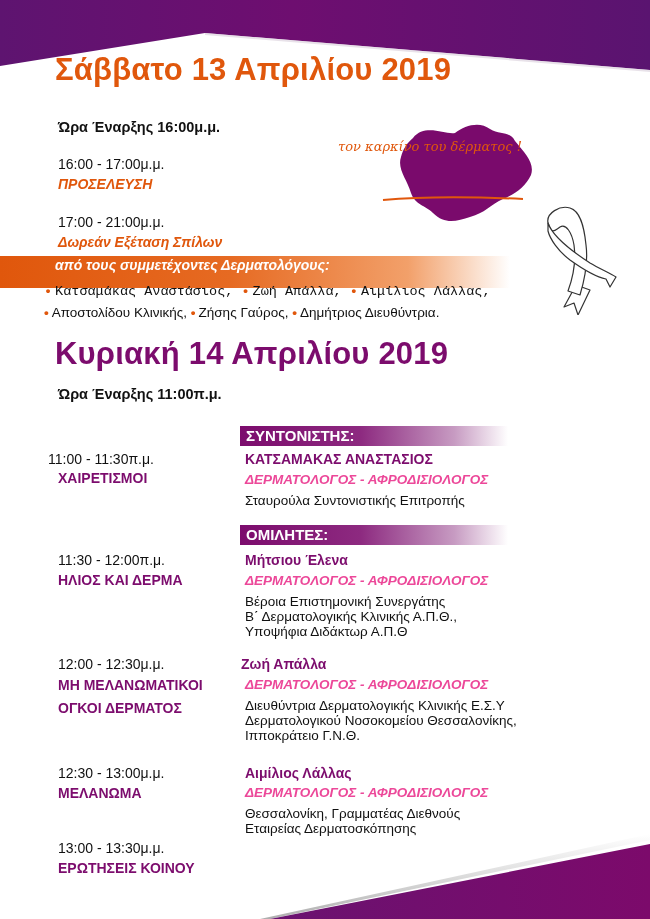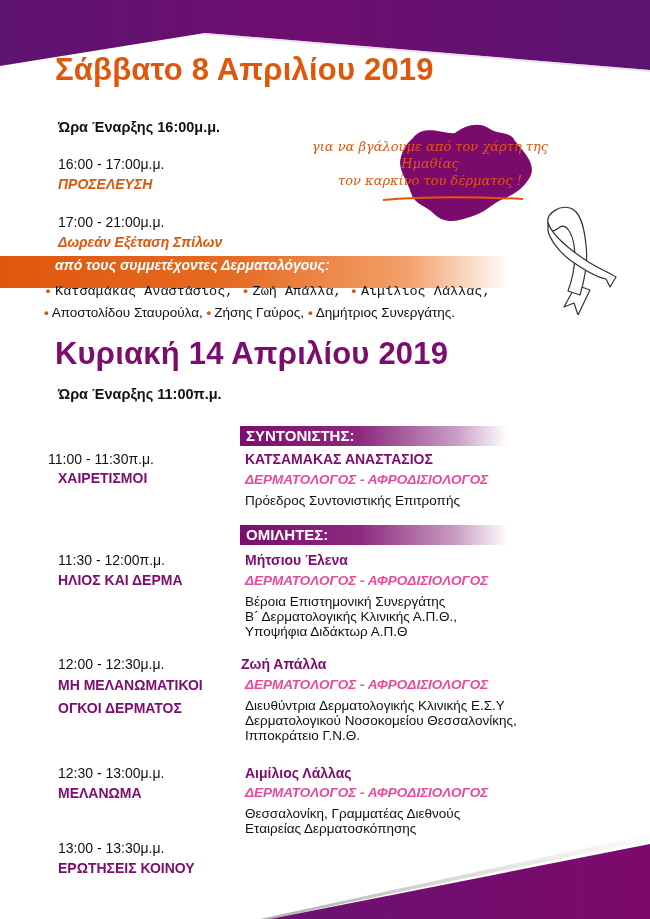--- a/index.html
+++ b/index.html
@@ -48,49 +48,48 @@
   <defs>
     <linearGradient id="sh" x1="0" x2="0" y1="0" y2="1">
       <stop offset="0" stop-color="#999" stop-opacity="0"></stop>
       <stop offset="1" stop-color="#777" stop-opacity="0.6"></stop>
     </linearGradient>
   </defs>
   <polygon points="270,89 650,10 650,4 260,89" fill="url(#sh)"></polygon>
   <polygon points="270,89 650,14 650,89" fill="url(#bg)"></polygon>
 </svg>
 
-<div class="abs title title-sat">Σάββατο 8 Απριλίου 2019</div>
+<div class="abs title title-sat">Σάββατο 13 Απριλίου 2019</div>
 <div class="abs bold14" style="left:58px;top:119px;">Ώρα Έναρξης 16:00μ.μ.</div>
 
 <div class="abs time" style="left:58px;top:156px;">16:00 - 17:00μ.μ.</div>
 <div class="abs act-or" style="left:58px;top:176px;">ΠΡΟΣΕΛΕΥΣΗ</div>
 
 <div class="abs time" style="left:58px;top:214px;">17:00 - 21:00μ.μ.</div>
 <div class="abs act-or" style="left:58px;top:234px;">Δωρεάν Εξέταση Σπίλων</div>
 
 <div class="abs orange-bar">
   <span>από τους συμμετέχοντες Δερματολόγους:</span>
 </div>
 
 <div class="abs derm-line" style="left:44px;top:284px;font-family:Liberation Mono, monospace;">
   <span class="bullet">•</span><span>Κατσαμάκας Αναστάσιος,</span>
   <span class="bullet">•</span><span>Ζωή Απάλλα,</span>
   <span class="bullet">•</span><span>Αιμίλιος Λάλλας,</span>
 </div>
 <div class="abs derm-line" style="left:44px;top:305px;">
-  <span class="bullet">•</span><span>Αποστολίδου Σταυρούλα,</span>
+  <span class="bullet">•</span><span>Αποστολίδου Κλινικής,</span>
   <span class="bullet">•</span><span>Ζήσης Γαύρος,</span>
-  <span class="bullet">•</span><span>Δημήτριος Συνεργάτης.</span>
+  <span class="bullet">•</span><span>Δημήτριος Διευθύντρια.</span>
 </div>
 
 <svg class="abs" style="left:385px;top:113px;" width="160" height="120" viewBox="0 0 160 120">
   <path d="M28,25 C40,10 60,22 70,20 C80,12 95,8 105,16 C115,22 125,18 130,28 C140,40 150,50 146,62 C140,74 132,80 118,86 C105,92 100,100 85,104 C72,108 60,112 48,100 C40,92 30,92 26,80 C22,66 12,56 16,44 C18,36 22,30 28,25 Z" fill="#7a0a6c"></path>
 </svg>
 <div class="abs slogan">
-  <div>για να βγάλουμε από τον χάρτη της Ημαθίας</div>
   <div>τον καρκίνο του δέρματος !</div>
 </div>
 <svg class="abs" style="left:378px;top:195px;" width="150" height="8" viewBox="0 0 150 8">
   <path d="M5,5 Q60,0 145,4" stroke="#e0570c" stroke-width="2" fill="none"></path>
 </svg>
 
 <svg class="abs" style="left:540px;top:205px;" width="80" height="110" viewBox="0 0 80 110">
   <g fill="#fff" stroke="#333" stroke-width="1.2" stroke-linejoin="round">
     <path d="M36,80 L24,102 L34,98 L38,110 L50,85 Z"></path>
     <path d="M8,18 C6,8 20,0 30,3 C40,6 44,20 46,40 C48,55 46,70 40,90 L28,86 C34,70 36,55 34,40 C32,28 26,18 20,22 C14,26 12,30 8,18 Z"></path>
@@ -102,21 +101,21 @@
 <div class="abs bold14" style="left:58px;top:386px;">Ώρα Έναρξης 11:00π.μ.</div>
 
 <div class="abs pu-bar" style="left:240px;top:426px;">
   <span>ΣΥΝΤΟΝΙΣΤΗΣ:</span>
 </div>
 
 <div class="abs time" style="left:48px;top:451px;">11:00 - 11:30π.μ.</div>
 <div class="abs act-pu" style="left:58px;top:467px;">ΧΑΙΡΕΤΙΣΜΟΙ</div>
 <div class="abs speaker-name" style="left:245px;top:451px;">ΚΑΤΣΑΜΑΚΑΣ  ΑΝΑΣΤΑΣΙΟΣ</div>
 <div class="abs speaker-role" style="left:245px;top:472px;">ΔΕΡΜΑΤΟΛΟΓΟΣ - ΑΦΡΟΔΙΣΙΟΛΟΓΟΣ</div>
-<div class="abs speaker-desc" style="left:245px;top:493px;">Πρόεδρος Συντονιστικής Επιτροπής</div>
+<div class="abs speaker-desc" style="left:245px;top:493px;">Σταυρούλα Συντονιστικής Επιτροπής</div>
 
 <div class="abs pu-bar" style="left:240px;top:525px;">
   <span>ΟΜΙΛΗΤΕΣ:</span>
 </div>
 
 <div class="abs time" style="left:58px;top:552px;">11:30 - 12:00π.μ.</div>
 <div class="abs act-pu" style="left:58px;top:569px;">ΗΛΙΟΣ ΚΑΙ ΔΕΡΜΑ</div>
 <div class="abs speaker-name" style="left:245px;top:552px;">Μήτσιου Έλενα</div>
 <div class="abs speaker-role" style="left:245px;top:573px;">ΔΕΡΜΑΤΟΛΟΓΟΣ - ΑΦΡΟΔΙΣΙΟΛΟΓΟΣ</div>
 <div class="abs" style="left:245px;top:594px;">

